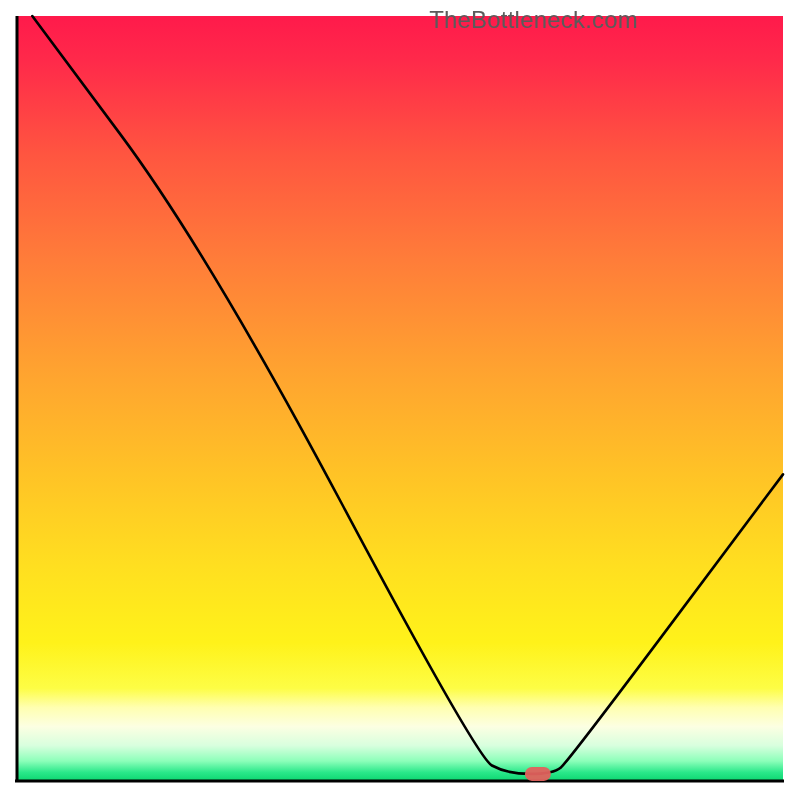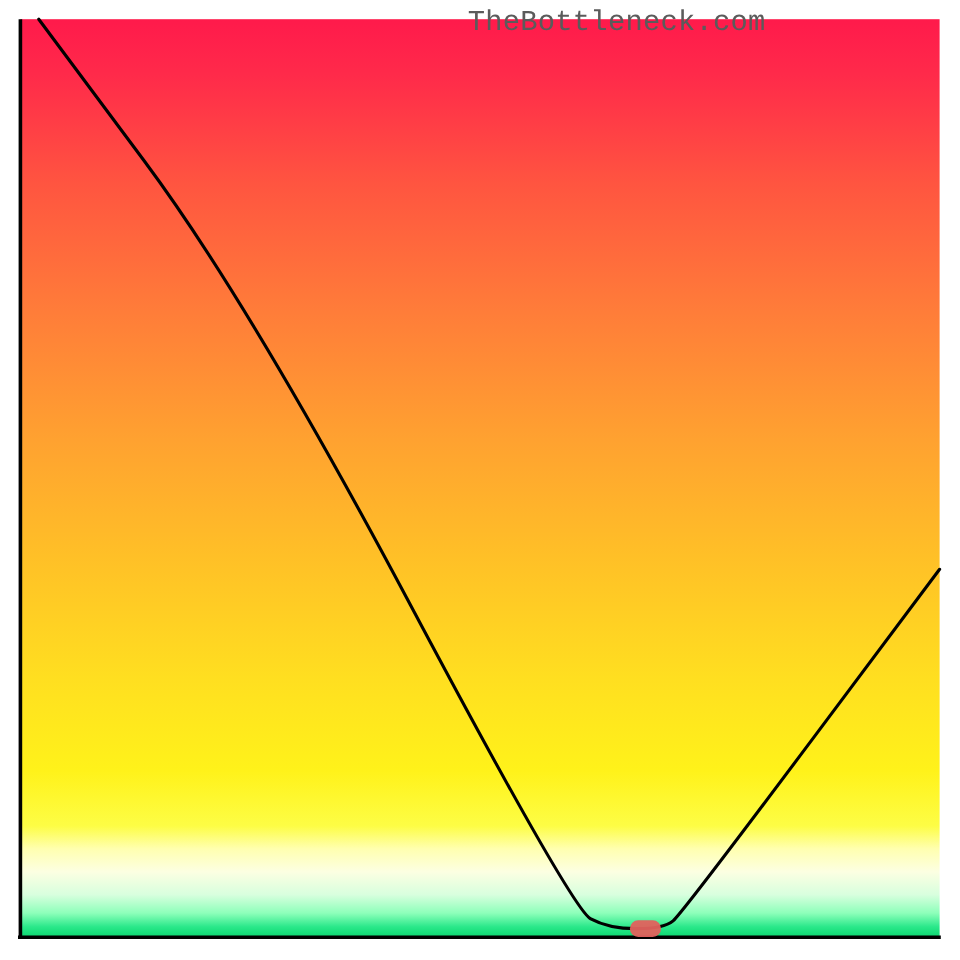--- a/index.html
+++ b/index.html
@@ -10,21 +10,20 @@
     overflow: hidden;
     font-family: Arial, Helvetica, sans-serif;
     background: #fff;
   }
   .frame {
     position: relative;
     width: 652px;
     height: 800px;
     background: #fff;
     box-sizing: border-box;
-    font-family: Liberation Mono, monospace;
   }
   .watermark {
     position: absolute;
     top: 6px;
     right: 14px;
     font-size: 24px;
     font-weight: 500;
     color: #5b5b5b;
     letter-spacing: 0.2px;
     user-select: none;

